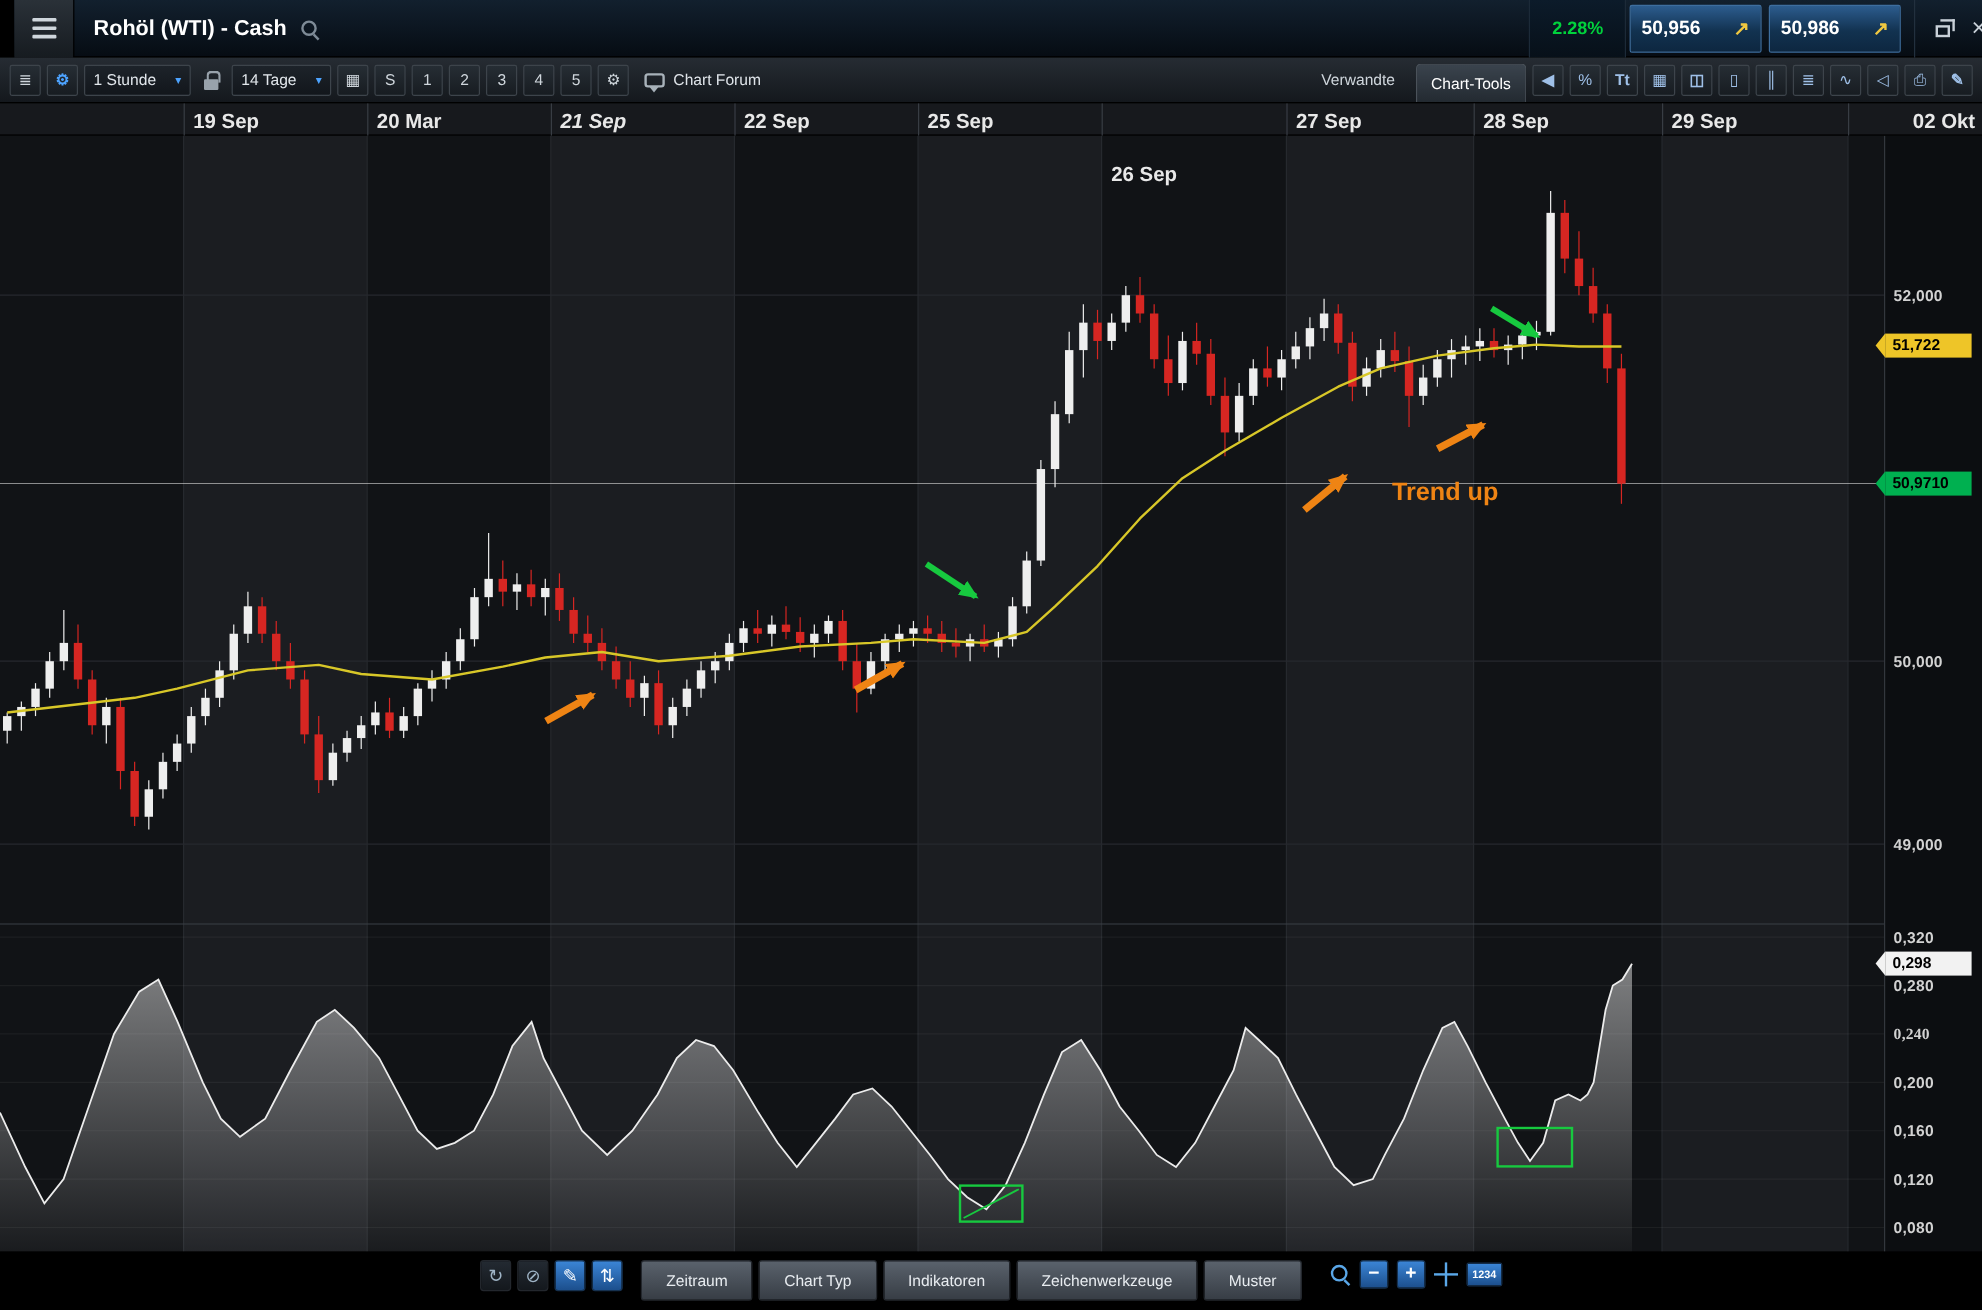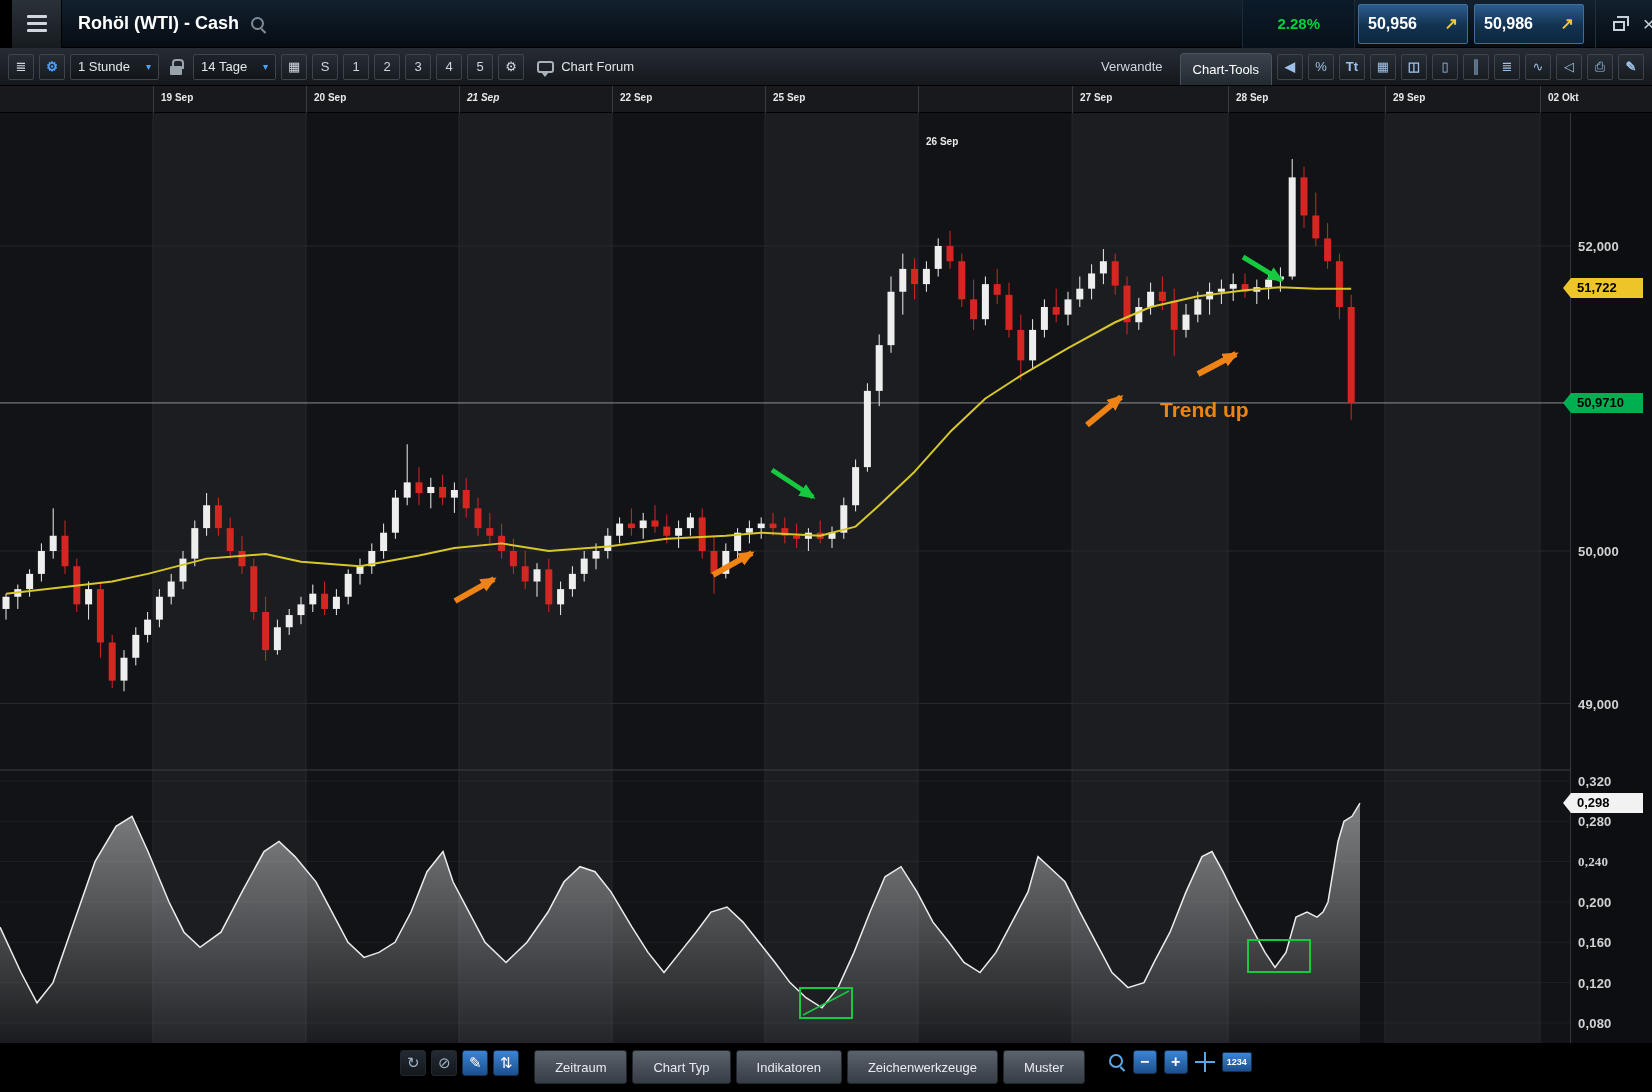--- a/index.html
+++ b/index.html
@@ -9,21 +9,21 @@
 
   
   .titlebar{position:absolute;left:12px;top:0;width:1652px;height:48px;background:linear-gradient(#12202e,#060c13);display:flex;align-items:center;z-index:6;border-bottom:1px solid #000}
   .hamburger{width:50px;height:48px;background:linear-gradient(#2a3138,#161b20);border:none;border-right:1px solid #000;display:flex;flex-direction:column;justify-content:center;align-items:center;gap:4px;cursor:pointer}
   .hamburger span{display:block;width:20px;height:3px;background:#cfd6dc;border-radius:1px}
   .title{color:#fff;font-size:18px;font-weight:bold;margin-left:16px}
   .search-ico{position:relative;width:18px;height:18px;margin-left:10px;display:inline-block;cursor:pointer}
   .search-ico::before{content:"";position:absolute;left:2px;top:2px;width:9px;height:9px;border:2px solid #7e8b97;border-radius:50%}
   .search-ico::after{content:"";position:absolute;left:13px;top:13px;width:6px;height:2px;background:#7e8b97;transform:rotate(45deg);transform-origin:0 0}
   .tb-spacer{flex:1}
-  .pct{color:#00d23c;font-weight:bold;font-size:15px;height:48px;display:flex;align-items:center;padding:0 34px;background:linear-gradient(#0c1b2a,#071019);border-left:1px solid #1c2a38;border-right:1px solid #1c2a38}
+  .pct{color:#00d23c;font-weight:bold;font-size:15px;height:48px;display:flex;align-items:center;padding:0 18px;background:linear-gradient(#0c1b2a,#071019);border-left:1px solid #1c2a38;border-right:1px solid #1c2a38}
   .price-box{width:110px;height:40px;margin:4px 3px;background:linear-gradient(#2c5c8e,#123250 55%,#0d2740);border:1px solid #3e6e9e;border-radius:2px;display:flex;align-items:center;justify-content:space-between;padding:0 9px;cursor:pointer}
   .price-box .pval{color:#fff;font-weight:bold;font-size:16px}
   .price-box .parrow{color:#f0c840;font-size:16px;font-weight:bold}
   .vsep{width:1px;height:48px;background:#22303e;margin:0 8px}
   .winbtn{width:30px;height:30px;background:none;border:none;color:#c8d0d8;font-size:21px;cursor:pointer;display:flex;align-items:center;justify-content:center}
   .restore-ico{position:relative;width:12px;height:10px;border:2px solid #c8d0d8;display:inline-block;margin-top:5px}
   .restore-ico::before{content:"";position:absolute;left:2px;top:-7px;width:10px;height:8px;border:2px solid #c8d0d8;border-bottom:none;border-left:none}
 
   
   .toolbar{position:absolute;left:0;top:48px;width:1652px;height:38px;background:linear-gradient(#262c33,#14181d);border-bottom:1px solid #000;display:flex;align-items:center;z-index:6;padding:0 8px;gap:5px}
@@ -38,21 +38,21 @@
   .bubble{position:relative;width:17px;height:12px;border:2px solid #a8b2ba;border-radius:3px;margin-right:7px;display:inline-block}
   .bubble::after{content:"";position:absolute;left:2px;bottom:-6px;border-left:4px solid transparent;border-right:4px solid transparent;border-top:5px solid #a8b2ba}
   .flatlbl{color:#dfe4e9;font-size:13px}
   .chart-forum{display:flex;align-items:center;background:none;border:none;cursor:pointer;margin-left:8px}
   .tab{height:28px;display:flex;align-items:center;padding:0 12px;color:#cfd6dc;font-size:13px;cursor:pointer;background:none;border:none}
   .tab.active{align-self:flex-end;height:32px;background:linear-gradient(#3a434d,#232a31);border:1px solid #4a525a;border-bottom:none;border-radius:4px 4px 0 0;color:#fff}
   .fgrp{display:flex;gap:5px;align-items:center}
 
   
   .dateaxis{position:absolute;left:0;top:86px;width:1652px;height:27px;background:#17191d;border-bottom:1px solid #000;z-index:5}
-  .dateaxis .dlabel{position:absolute;top:6px;color:#e8e8e8;font-size:10px;font-weight:bold}
+  .dateaxis .dlabel{position:absolute;top:6px;color:#e8e8e8;font-size:17px;font-weight:bold}
   .dateaxis .dtick{position:absolute;top:0;width:1px;height:27px;background:#383d44}
 
   
   .scale-col{position:absolute;left:1570px;top:113px;width:82px;height:930px;background:#0c0e11;border-left:1px solid #33373d;z-index:4;cursor:ns-resize}
   .slabel{position:absolute;left:7px;transform:translateY(-50%);color:#d2d2d2;font-size:13px;font-weight:bold;letter-spacing:.2px}
   .tag{position:absolute;left:0;height:20px;line-height:20px;font-size:13px;font-weight:bold;color:#000;padding:0 4px 0 6px;min-width:72px}
   .tag::before{content:"";position:absolute;left:-8px;top:0;width:0;height:0;border-top:10px solid transparent;border-bottom:10px solid transparent}
   .tag-yellow{background:#eec528}.tag-yellow::before{border-right:8px solid #eec528}
   .tag-green{background:#00b050}.tag-green::before{border-right:8px solid #00b050}
   .tag-white{background:#f2f2f2}.tag-white::before{border-right:8px solid #f2f2f2}
@@ -456,37 +456,37 @@
         <button class="sq-btn tool">◁</button>
         <button class="sq-btn tool">⎙</button>
         <button class="sq-btn tool accent">✎</button>
       </div>
   </div>
 
   <div class="dateaxis" id="dateaxis">
       <span class="dtick" style="left: 153px;"></span>
       <span class="dlabel" style="left: 161px;">19 Sep</span>
       <span class="dtick" style="left: 306px;"></span>
-      <span class="dlabel" style="left: 314px;">20 Sep</span>
+      <span class="dlabel" style="left: 314px;">20 Mar</span>
       <span class="dtick" style="left: 459px;"></span>
       <span class="dlabel" style="left: 467px; font-style: italic;">21 Sep</span>
       <span class="dtick" style="left: 612px;"></span>
       <span class="dlabel" style="left: 620px;">22 Sep</span>
       <span class="dtick" style="left: 765px;"></span>
       <span class="dlabel" style="left: 773px;">25 Sep</span>
       <span class="dtick" style="left: 918px;"></span>
       <span class="dlabel" style="left: 926px; margin-top: 44px;">26 Sep</span>
       <span class="dtick" style="left: 1072px;"></span>
       <span class="dlabel" style="left: 1080px;">27 Sep</span>
       <span class="dtick" style="left: 1228px;"></span>
       <span class="dlabel" style="left: 1236px;">28 Sep</span>
       <span class="dtick" style="left: 1385px;"></span>
       <span class="dlabel" style="left: 1393px;">29 Sep</span>
       <span class="dtick" style="left: 1540px;"></span>
-      <span class="dlabel" style="left: 1548px; text-align: right;">02 Okt</span>
+      <span class="dlabel" style="left: 1594px; text-align: right;">02 Okt</span>
     </div>
 
   <div class="footer">
     <div id="footer-icons" class="fgrp" style="margin-right:8px">
         <button class="fbtn ico">↻</button>
         <button class="fbtn ico">⊘</button>
         <button class="fbtn ico blue">✎</button>
         <button class="fbtn ico blue">⇅</button>
       </div>
     <div id="footer-buttons" class="fgrp">

